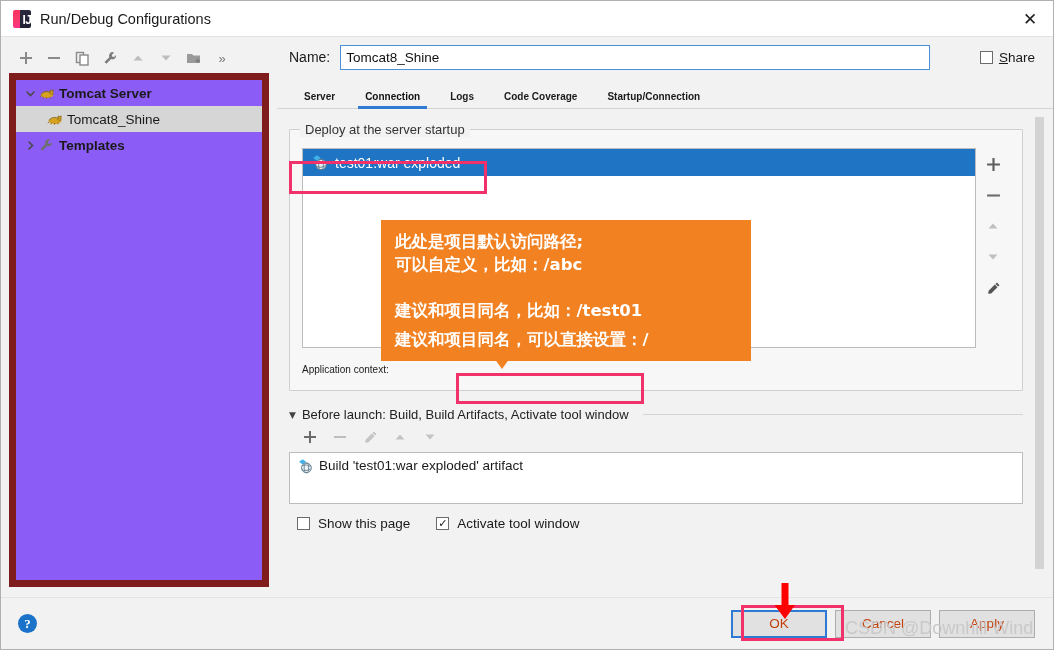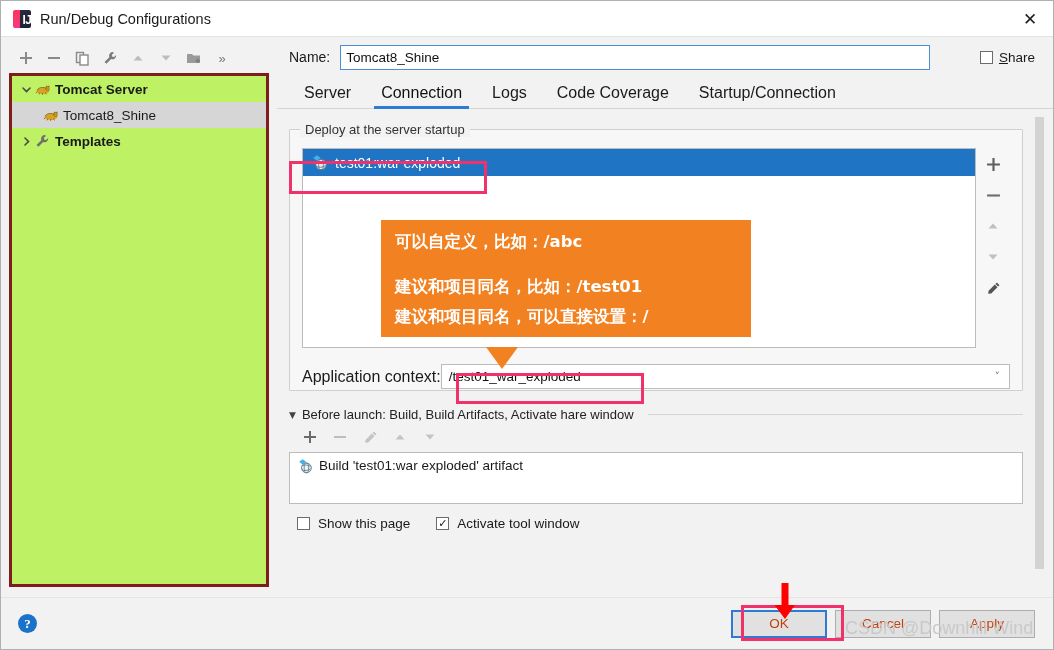--- a/index.html
+++ b/index.html
@@ -50,21 +50,21 @@
   .content { flex:1 1 auto; display:flex; position:relative; background:#f2f2f2; }
 
   
   .leftpanel { width:276px; flex:0 0 276px; padding:6px 8px 0 8px; display:flex; flex-direction:column; }
   .left-toolbar { height:30px; display:flex; align-items:center; gap:2px; padding-left:4px; }
   .tb-btn { width:26px; height:24px; display:flex; align-items:center; justify-content:center;
      color:#7a7a7a; font-size:15px; }
   .tb-btn svg { display:block; }
 
   .tree {
-    flex:1 1 auto; border:3px solid #7f1d1d; background:#bef264;
+    flex:1 1 auto; border:7px solid #7f1d1d; background:#8b5cf6;
     margin-bottom:10px; overflow:hidden;
     font-size:13.5px;
   }
   .tree-row { display:flex; align-items:center; height:26px; padding-left:6px; white-space:nowrap; }
   .tree-row.sel { background:#d6d6d6; }
   .chev { width:16px; flex:0 0 16px; color:#4a4a4a; font-size:11px; display:flex; align-items:center; justify-content:center; }
   .tree-label { font-weight:bold; font-size:13.5px; }
   .tree-label.plain { font-weight:normal; }
   .ticon { width:17px; flex:0 0 17px; margin-right:4px; display:flex; align-items:center; justify-content:center; }
 
@@ -80,21 +80,21 @@
   .sharewrap { display:flex; align-items:center; margin-left:auto; margin-right:18px; gap:6px; }
   .cb { width:13px; height:13px; border:1px solid #6b6b6b; background:#fff; flex:0 0 13px;
         display:flex; align-items:center; justify-content:center; font-size:11px; color:#111;
         font-family:"DejaVu Sans", sans-serif; line-height:1; }
   .sharelabel { font-size:13.5px; }
   .sharelabel u { text-decoration:underline; }
 
   
   .tabs { display:flex; align-items:flex-end; height:30px; padding-left:12px; gap:0; flex:0 0 32px;
           border-bottom:1px solid #d4d4d4; }
-  .tab { padding:0 15px 6px 15px; font-size:16px; color:#1a1a1a; position:relative; }
+  .tab { padding:0 15px 6px 15px; font-size:10px; color:#1a1a1a; position:relative;font-weight:bold; }
   .tab.active { color:#111; }
   .tab.active:after { content:''; position:absolute; left:8px; right:8px; bottom:-1px; height:3px; background:#3e7cb1;
         background:#2f7bd4; }
 
   .tabbody { flex:1 1 auto; position:relative; padding:12px 30px 0 12px; min-height:0; }
 
   
   .groupbox { border:1px solid #cfcfcf; background:#f7f7f7; border-radius:1px; padding:10px 12px 12px 12px;
       position:relative; }
   .group-title { position:absolute; top:-8px; left:10px; background:#f2f2f2; padding:0 5px; font-size:13px; color:#333; }
@@ -105,21 +105,21 @@
   .deploy-item { height:27px; background:#1f75c4; color:#fff; display:flex; align-items:center;
       padding-left:8px; font-size:14px; }
   .artifact-icon { width:17px; height:17px; flex:0 0 17px; margin-right:7px; position:relative; }
 
   .deploy-side { width:34px; flex:0 0 34px; display:flex; flex-direction:column; align-items:center;
       padding-top:4px; gap:7px; }
   .side-btn { width:26px; height:24px; display:flex; align-items:center; justify-content:center;
       color:#555; font-size:16px; }
 
   .ctxrow { display:flex; align-items:center; margin-top:16px; }
-  .ctxlabel { font-size:16px; }
+  .ctxlabel { font-size:10px; margin-right:12px; }
   .ctxcombo { flex:1 1 auto; height:25px; border:1px solid #bcbcbc; background:#fff; display:flex; align-items:center;
       position:relative; }
   .ctxtext { font-size:13.5px; padding-left:7px; color:#111; }
   .ctxarrow { position:absolute; right:9px; top:5px; color:#7a7a7a; font-size:11px;
       font-family:"DejaVu Sans", sans-serif; }
 
   
   .bl-wrap { margin-top:16px; }
   .bl-header { display:flex; align-items:center; gap:6px; font-size:13px; color:#222; }
   .bl-header .tri { color:#444; font-size:9px; font-family:"DejaVu Sans", sans-serif; }
@@ -345,31 +345,27 @@
               <div class="side-btn">
                 <svg width="15" height="15" viewBox="0 0 16 16">
                   <path d="M11.6 1.6l2.8 2.8-1.5 1.5-2.8-2.8zM9.4 3.8l2.8 2.8-6.6 6.6-3.3.5.5-3.3z" fill="#555"></path>
                 </svg>
               </div>
             </div>
           </div>
 
           <div class="ctxrow">
             <div class="ctxlabel">Application context:</div>
-            <div class="ctxcombo">
-              <div class="ctxtext">/test01_war_exploded</div>
-              <div class="ctxarrow">˅</div>
-            </div>
           </div>
         </div>
 
         <div class="bl-wrap">
           <div class="bl-header">
             <span class="tri">▼</span>
-            <span>Before launch: Build, Build Artifacts, Activate hare window</span>
+            <span>Before launch: Build, Build Artifacts, Activate tool window</span>
             <span class="rule"></span>
           </div>
 
           <div class="bl-toolbar">
             <div class="tb-btn">
               <svg width="14" height="14" viewBox="0 0 14 14">
                   <path d="M6 1h2v5h5v2H8v5H6V8H1V6h5z" fill="#6a6a6a"></path>
                 </svg>
             </div>
             <div class="tb-btn">
@@ -425,20 +421,21 @@
     <div class="help-btn">?</div>
     <div class="btns">
       <div class="btn primary">OK</div>
       <div class="btn">Cancel</div>
       <div class="btn">Apply</div>
     </div>
   </div>
 </div>
 
 <div class="annot-box">
+  <div class="l">此处是项目默认访问路径;</div>
   <div class="l">可以自定义，比如：/abc</div>
   <div class="l" style="margin-top:22px;">建议和项目同名，比如：/test01</div>
   <div class="l" style="margin-top:6px;">建议和项目同名，可以直接设置：/</div>
 </div>
 <div class="annot-tail"></div>
 
 <div class="redbox" style="left:289px; top:161px; width:198px; height:33px;"></div>
 <div class="redbox" style="left:456px; top:373px; width:188px; height:31px;"></div>
 <div class="redbox" style="left:741px; top:605px; width:103px; height:36px;"></div>
 

